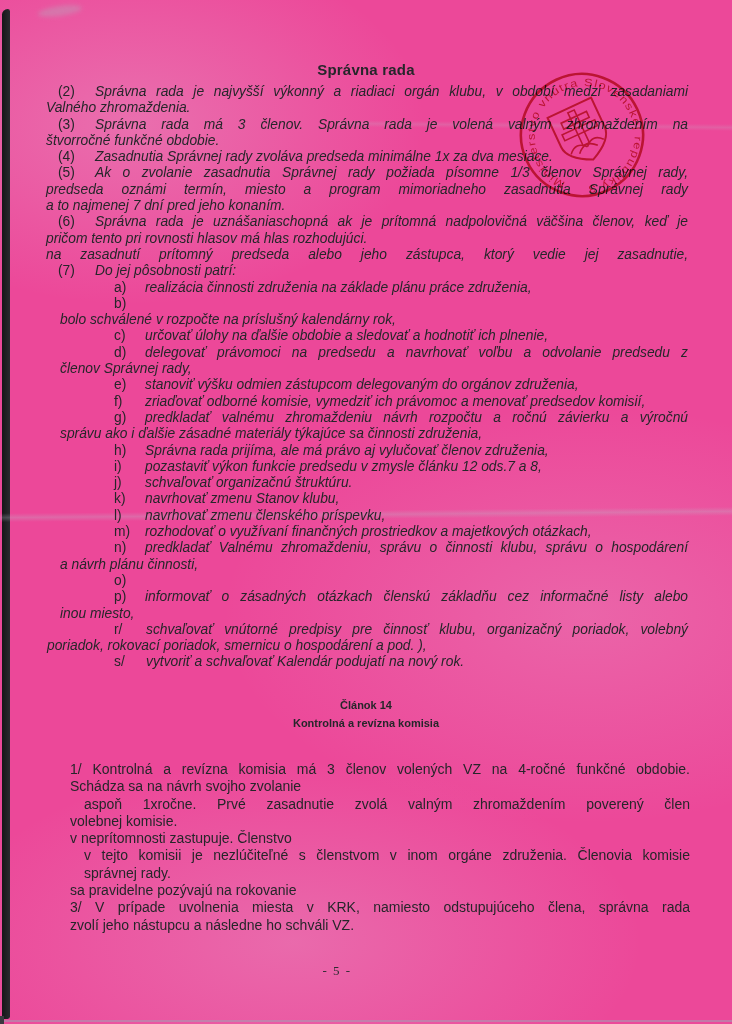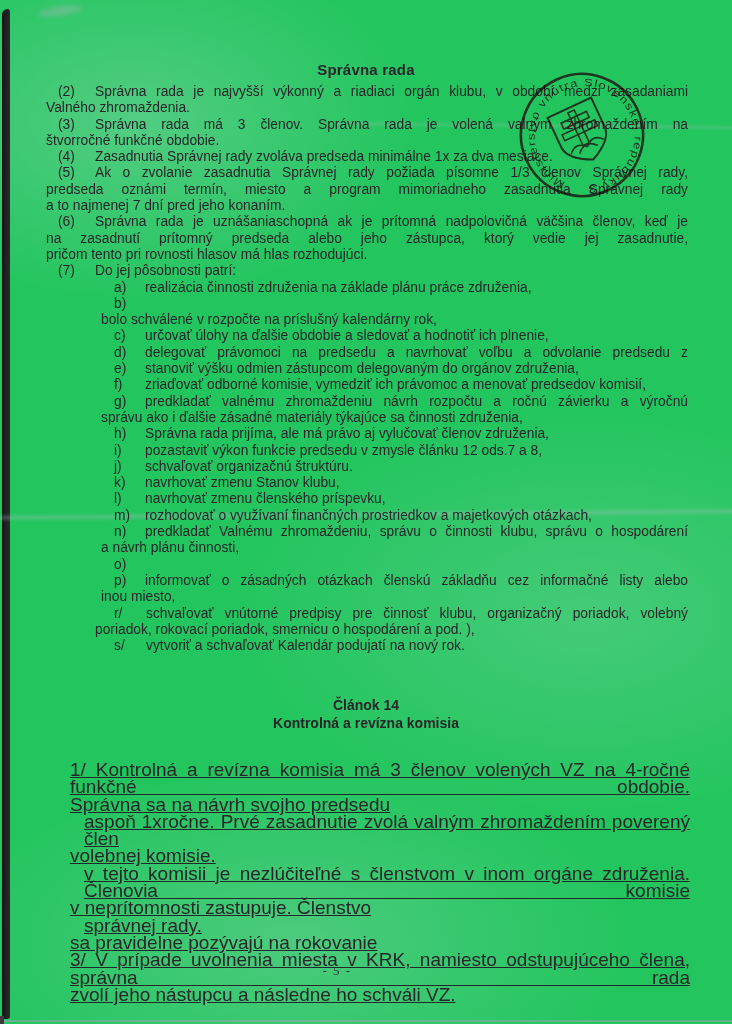--- a/index.html
+++ b/index.html
@@ -1,18 +1,18 @@
 <!DOCTYPE html>
 <html><head>
 <meta charset="utf-8">
 <style>
   html,body { margin:0; padding:0; background:#ffffff; }
   .page {
     position:relative; width:732px; height:1024px; overflow:hidden;
-    background:#22c55e;
+    background:#ec4899;
     font-family:"Liberation Sans", sans-serif;
     color:#26262a;
   }
   
   .page::before{
     content:""; position:absolute; inset:0; pointer-events:none;
     background:
       radial-gradient(420px 260px at 18% 12%, rgba(226,228,238,.25), transparent 70%),
       radial-gradient(520px 300px at 80% 60%, rgba(228,230,240,.18), transparent 70%),
       radial-gradient(500px 260px at 40% 92%, rgba(224,226,238,.22), transparent 70%);
@@ -31,34 +31,34 @@
   .crease2{ position:absolute; left:46%; right:-5px; top:122px; height:7px;
     background:linear-gradient(180deg,transparent,rgba(185,189,205,.20),transparent);
     transform:rotate(.6deg); }
 
   
   .doc-title{ position:absolute; top:61px; left:0; width:100%; text-align:center;
     font-size:15px; font-weight:bold; letter-spacing:.2px; }
   .rows{ position:absolute; top:84px; left:0; width:732px; line-height:16.3px; font-size:13.8px; }
   .row{ display:flex; padding-right:44px; }
   .row .lab{ flex:none; }
-  .row .t{ flex:1; }
+  .row .t{ flex:1;font-style:italic; }
   .k-num{ padding-left:58px; }  .k-num .lab{ width:37px; }
   .k-cont-num{ padding-left:46px; }
   .k-let{ padding-left:114px; } .k-let .lab{ width:31px; }
-  .k-cont-let{ padding-left:101px; }
+  .k-cont-let{ padding-left:60px; }
   .k-rs1{ padding-left:114px; } .k-rs1 .lab{ width:32px; }
-  .k-cont-rs{ padding-left:95px; }
+  .k-cont-rs{ padding-left:47px; }
   .j .t{ text-align:justify; text-align-last:justify; }
 
   .art-head{ position:absolute; top:697px; left:0; width:100%; text-align:center;
-    font-weight:bold; font-size:14px; line-height:17.5px; }
+    font-weight:bold; font-size:11px; line-height:17.5px; }
 
   .krk{ position:absolute; top:761px; left:70px; width:620px;
-    font-size:19px; line-height:17.3px;text-decoration:underline; }
+    font-size:14px; line-height:17.3px; }
   .kr.ind{ padding-left:14px; }
   .kr.j{ text-align:justify; text-align-last:justify; }
 
   .pagenum{ position:absolute; top:961px; left:0; width:100%; text-align:center; }
   .pagenum span{ position:relative; left:-29px;
     font-family:"Liberation Serif", serif; font-size:13px; letter-spacing:1.5px; color:#2c2c31; }
 
   
   .stamp{ position:absolute; left:516px; top:69px; width:132px; height:132px;
     opacity:.88; mix-blend-mode:multiply; pointer-events:none; }
@@ -108,27 +108,27 @@
         <span class="t">predseda oznámi termín, miesto a program mimoriadneho zasadnutia Správnej rady</span>
       </div>
       <div class="row k-cont-num">
         <span class="lab"></span>
         <span class="t">a to najmenej 7 dní pred jeho konaním.</span>
       </div>
       <div class="row k-num j">
         <span class="lab">(6)</span>
         <span class="t">Správna rada je uznášaniaschopná ak je prítomná nadpolovičná väčšina členov, keď je</span>
       </div>
+      <div class="row k-cont-num">
+        <span class="lab"></span>
+        <span class="t">pričom tento pri rovnosti hlasov má hlas rozhodujúci.</span>
+      </div>
       <div class="row k-cont-num j">
         <span class="lab"></span>
         <span class="t">na zasadnutí prítomný predseda alebo jeho zástupca, ktorý vedie jej zasadnutie,</span>
-      </div>
-      <div class="row k-cont-num">
-        <span class="lab"></span>
-        <span class="t">pričom tento pri rovnosti hlasov má hlas rozhodujúci.</span>
       </div>
       <div class="row k-num">
         <span class="lab">(7)</span>
         <span class="t">Do jej pôsobnosti patrí:</span>
       </div>
       <div class="row k-let">
         <span class="lab">a)</span>
         <span class="t">realizácia činnosti združenia na základe plánu práce združenia,</span>
       </div>
       <div class="row k-let j">
@@ -138,20 +138,24 @@
         <span class="lab"></span>
         <span class="t">bolo schválené v rozpočte na príslušný kalendárny rok,</span>
       </div>
       <div class="row k-let">
         <span class="lab">c)</span>
         <span class="t">určovať úlohy na ďalšie obdobie a sledovať a hodnotiť ich plnenie,</span>
       </div>
       <div class="row k-let j">
         <span class="lab">d)</span>
         <span class="t">delegovať právomoci na predsedu a navrhovať voľbu a odvolanie predsedu z</span>
+      </div>
+      <div class="row k-cont-let">
+        <span class="lab"></span>
+        <span class="t">členov Správnej rady,</span>
       </div>
       <div class="row k-let">
         <span class="lab">e)</span>
         <span class="t">stanoviť výšku odmien zástupcom delegovaným do orgánov združenia,</span>
       </div>
       <div class="row k-let">
         <span class="lab">f)</span>
         <span class="t">zriaďovať odborné komisie, vymedziť ich právomoc a menovať predsedov komisií,</span>
       </div>
       <div class="row k-let j">
@@ -223,33 +227,33 @@
     <div>Článok 14</div>
     <div>Kontrolná a revízna komisia</div>
   </div>
 
   <div class="krk" id="krk-rows">
 
   <div class="kr j">
         <span class="t">1/ Kontrolná a revízna komisia má 3 členov volených VZ na 4-ročné funkčné obdobie.</span>
       </div>
       <div class="kr">
-        <span class="t">Správna sa na návrh svojho predsedu</span>
+        <span class="t">Schádza sa na návrh svojho zvolanie</span>
       </div>
       <div class="kr j ind">
         <span class="t">aspoň 1xročne. Prvé zasadnutie zvolá valným zhromaždením poverený člen</span>
       </div>
       <div class="kr">
         <span class="t">volebnej komisie.</span>
       </div>
+      <div class="kr">
+        <span class="t">v neprítomnosti zastupuje. Členstvo</span>
+      </div>
       <div class="kr j ind">
         <span class="t">v tejto komisii je nezlúčiteľné s členstvom v inom orgáne združenia. Členovia komisie</span>
-      </div>
-      <div class="kr">
-        <span class="t">v neprítomnosti zastupuje. Členstvo</span>
       </div>
       <div class="kr ind">
         <span class="t">správnej rady.</span>
       </div>
       <div class="kr">
         <span class="t">sa pravidelne pozývajú na rokovanie</span>
       </div>
       <div class="kr j">
         <span class="t">3/ V prípade uvolnenia miesta v KRK, namiesto odstupujúceho člena, správna rada</span>
       </div>

